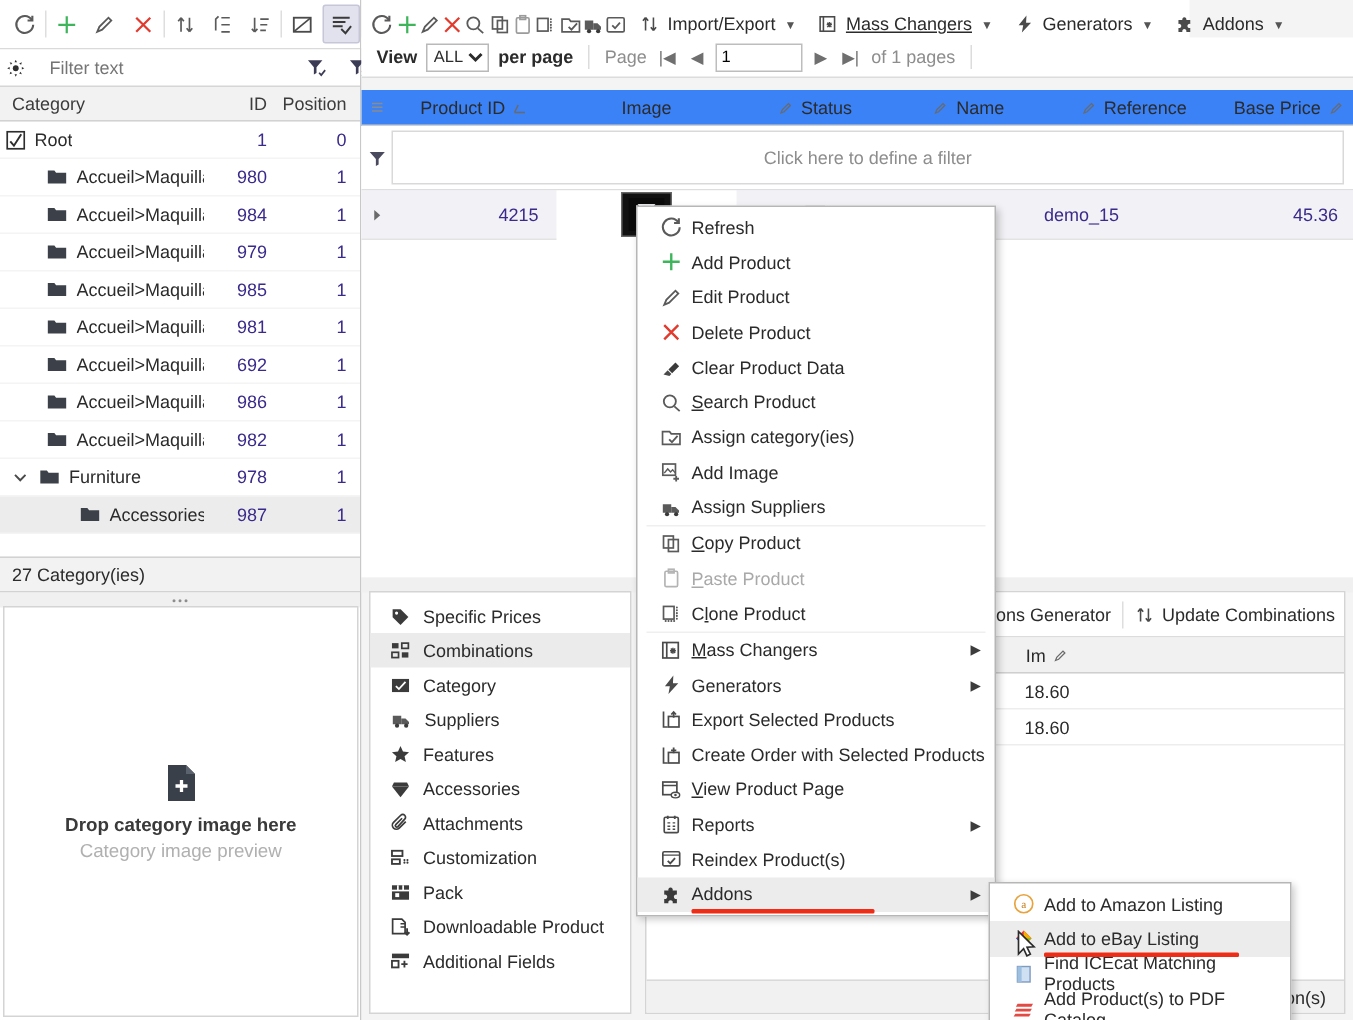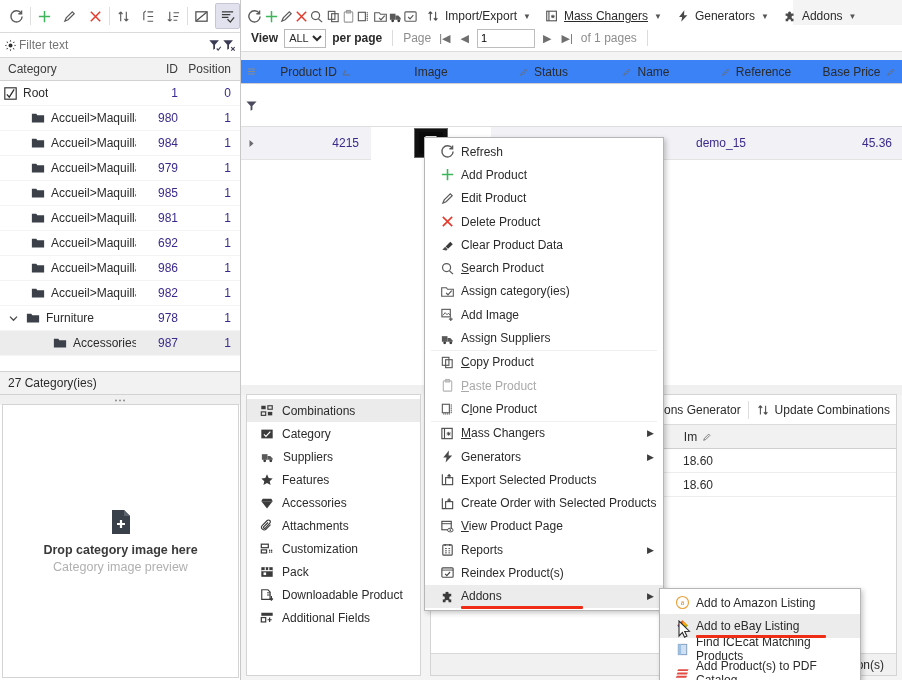--- a/index.html
+++ b/index.html
@@ -30,21 +30,21 @@
   }
   .tb-btn {
     width:28px; height:26px; display:flex; align-items:center; justify-content:center;
     border-radius:2px; cursor:default;
   }
   .tb-btn.active { background:#e2e2ef; border:1px solid #c6c6d8; }
   .tb-sep { width:1px; height:18px; background:#dedede; margin:0 1px; }
 
   #cat-filter {
     height:25px; background:#ffffff; border-bottom:1px solid #d6d6d6;
-    display:flex; align-items:center; padding:0 4px; gap:0;
+    display:flex; align-items:center; padding:0 4px; gap:14px;
   }
   #cat-filter .f-input {
     flex:1; border:none; outline:none; font-size:12px; color:#9b9b9b;
     font-family:"Liberation Sans", sans-serif; background:transparent;
   }
   #cat-header {
     height:23px; background:#f2f2f2; border-bottom:1px solid #d2d2d2;
     display:flex; align-items:center; font-size:12px; color:#3c3c3c;
   }
   #cat-header .c-cat { flex:1; padding-left:8px; }
@@ -697,20 +697,23 @@
             </span>
         </div>
       </div>
 
       <div id="prod-filter-row">
         <div class="fr-corner">
           <svg width="11" height="11" viewBox="0 0 12 12">
               <path d="M0.5 1.5h11L7 6.6v4L5 11.6V6.6z" fill="#4a4a5e"></path>
             </svg>
         </div>
+        <div class="fr-box">
+          <span>Click here to define a filter</span>
+        </div>
       </div>
 
       <div id="prod-row">
         <div class="cell" style="width:20px; justify-content:center;">
           <svg width="7" height="9" viewBox="0 0 7 9">
               <path d="M1.5 1l4 3.5-4 3.5z" fill="#6a6a6a"></path>
             </svg>
         </div>
         <div class="cell" style="width:110px; justify-content:flex-end; padding-right:12px;">4215</div>
         <div class="cell" style="width:120px; justify-content:center; background:#ffffff; height:33px;">
@@ -737,20 +740,29 @@
       <span class="ico">
         <svg width="20" height="5" viewBox="0 0 20 5">
             <circle cx="6" cy="2.5" r="1" fill="#8d8d8d"></circle>
             <circle cx="10" cy="2.5" r="1" fill="#8d8d8d"></circle>
             <circle cx="14" cy="2.5" r="1" fill="#8d8d8d"></circle>
           </svg>
       </span>
     </div>
 
     <div id="tabs-panel">
+        <div class="tab-item">
+          <span class="ico">
+            <svg width="14" height="14" viewBox="0 0 16 16">
+              <path d="M2 8.6V2.5h6.1L14 8.4 8 14.4z" fill="#3b3b3b"></path>
+              <circle cx="5" cy="5.4" r="1.2" fill="#fff"></circle>
+            </svg>
+          </span>
+          <span>Specific Prices</span>
+        </div>
         <div class="tab-item sel">
           <span class="ico">
             <svg width="14" height="14" viewBox="0 0 16 16">
               <rect x="1.5" y="2" width="5" height="4" fill="#3b3b3b"></rect>
               <rect x="9" y="2" width="5" height="4" fill="none" stroke="#3b3b3b" stroke-width="1.3"></rect>
               <rect x="1.5" y="9" width="5" height="4" fill="none" stroke="#3b3b3b" stroke-width="1.3"></rect>
               <rect x="9" y="9" width="5" height="4" fill="#3b3b3b"></rect>
             </svg>
           </span>
           <span>Combinations</span>

